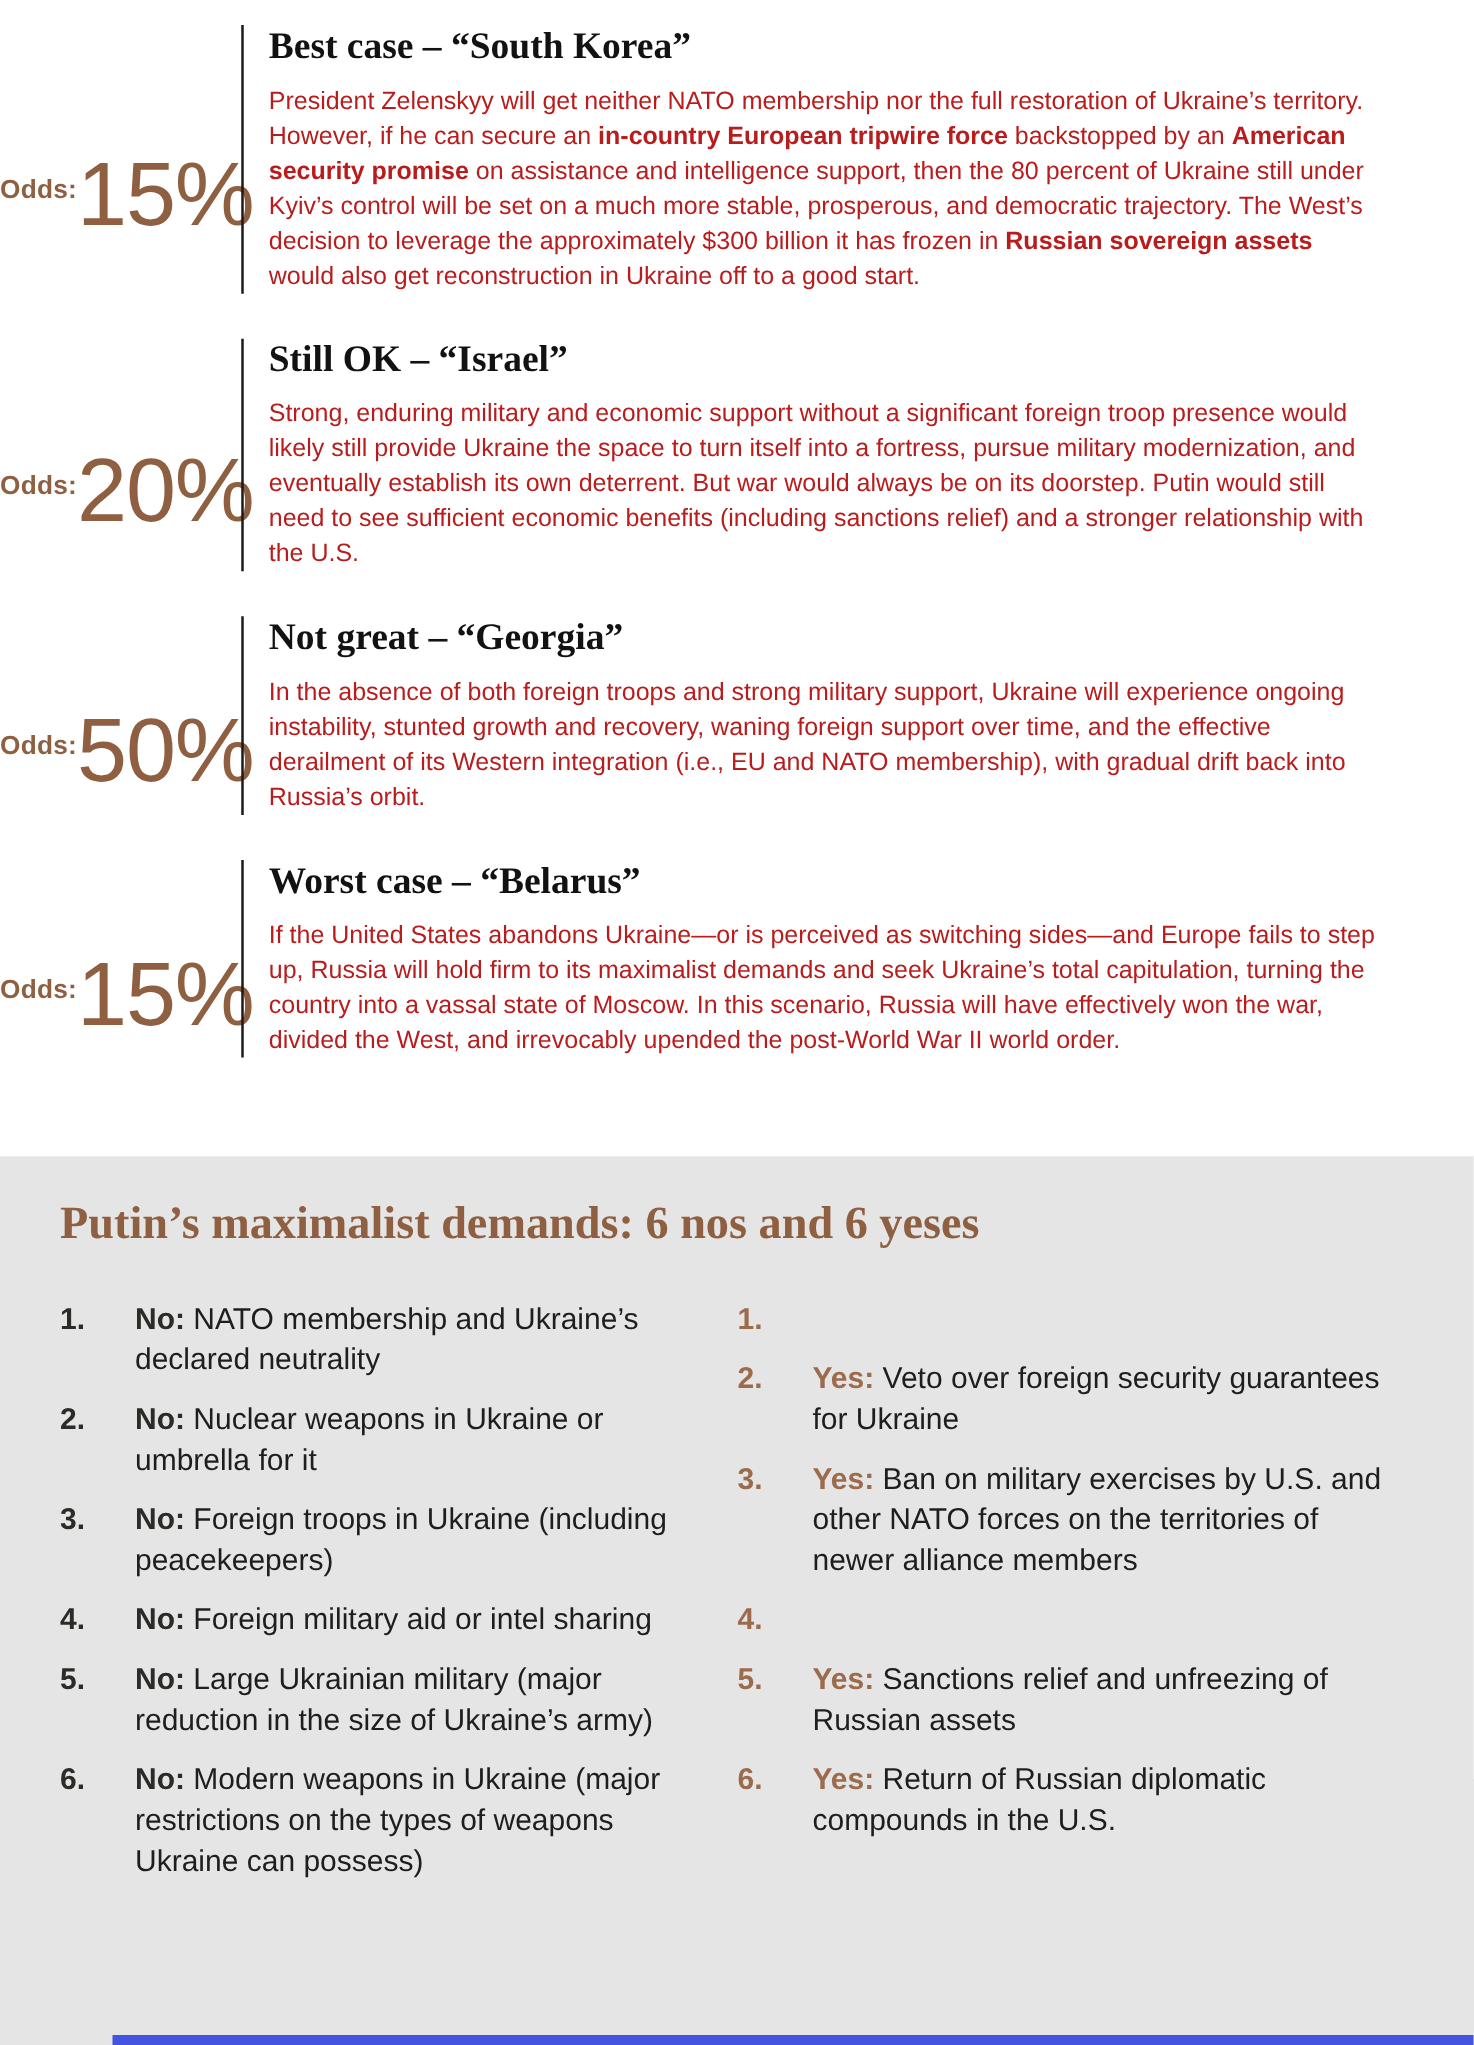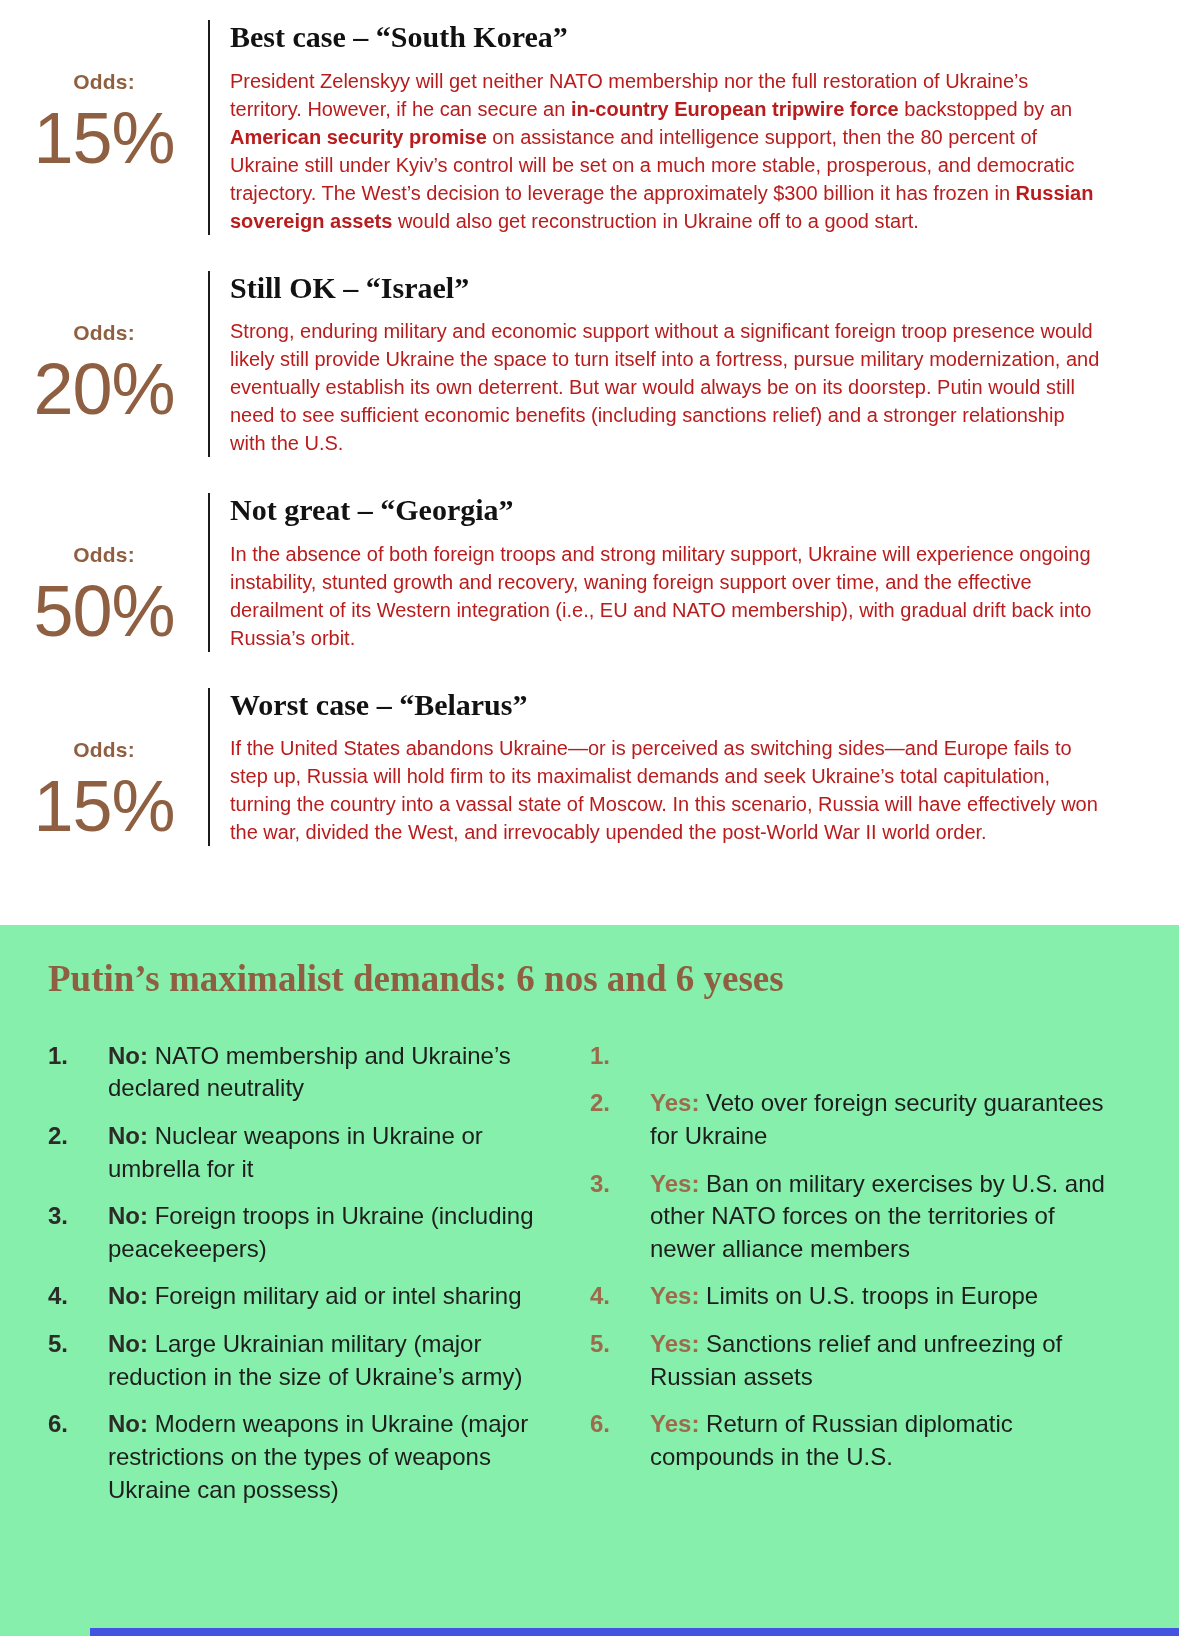--- a/index.html
+++ b/index.html
@@ -7,22 +7,22 @@
     width:1179px;height:1636px;
     background:#ffffff;
     font-family:"Liberation Sans",sans-serif;
     color:#1e1e1e;
     position:relative;
     overflow:hidden;
   }
   .scenarios{padding:20px 74px 0 0;}
   .scenario{display:flex;margin-bottom:36px;}
   .odds-col{
-    width:208px;flex-shrink:0;
-    display:flex;flex-direction:column;align-items:center;
+    width:193px;flex-shrink:0;
+    display:flex;flex-direction:row;align-items:center;
     padding-top:50px;box-sizing:border-box;
   }
   .odds-label{font-weight:bold;font-size:21px;letter-spacing:.2px;}
   .odds-value{
     font-family:Liberation Sans, sans-serif;
     font-size:72px;line-height:1;margin-top:8px;letter-spacing:-1px;
   }
   .vdivider{width:2px;background:#1b1b1b;flex-shrink:0;}
   .scenario-content{flex:1;padding-left:20px;}
   .scenario-title{
@@ -100,21 +100,21 @@
     </div>
     <div class="vdivider"></div>
     <div class="scenario-content">
       <h2 class="scenario-title">Worst case – “Belarus”</h2>
       <div class="scenario-body"><span>If the United States abandons Ukraine—or is perceived as switching sides—and Europe fails to step up, Russia will hold firm to its maximalist demands and seek Ukraine’s total capitulation, turning the country into a vassal state of Moscow. In this scenario, Russia will have effectively won the war, divided the West, and irrevocably upended the post-World War II world order.</span></div>
     </div>
   </div>
 
 </div>
 
-<div class="demands" style="background: #86efac;">
+<div class="demands" style="background: #e5e5e5;">
   <h1 class="demands-title accent" style="color: rgb(143, 95, 65);">Putin’s maximalist demands: 6 nos and 6 yeses</h1>
   <div class="demand-cols">
     <div class="demand-list col-no" id="no-list">
   <div class="demand-item">
     <span class="item-num">1.</span>
     <span class="item-body"><span class="item-label">No:</span> <span class="item-desc">NATO membership and Ukraine’s declared neutrality</span></span>
   </div>
 
   <div class="demand-item">
     <span class="item-num">2.</span>
@@ -151,21 +151,20 @@
     <span class="item-body"><span class="item-label" style="color: rgb(156, 107, 76);">Yes:</span> <span class="item-desc">Veto over foreign security guarantees for Ukraine</span></span>
   </div>
 
   <div class="demand-item">
     <span class="item-num" style="color: rgb(156, 107, 76);">3.</span>
     <span class="item-body"><span class="item-label" style="color: rgb(156, 107, 76);">Yes:</span> <span class="item-desc">Ban on military exercises by U.S. and other NATO forces on the territories of newer alliance members</span></span>
   </div>
 
   <div class="demand-item">
     <span class="item-num" style="color: rgb(156, 107, 76);">4.</span>
-    <span class="item-body"><span class="item-label" style="color: rgb(156, 107, 76);">Yes:</span> <span class="item-desc">Limits on U.S. troops in Europe</span></span>
   </div>
 
   <div class="demand-item">
     <span class="item-num" style="color: rgb(156, 107, 76);">5.</span>
     <span class="item-body"><span class="item-label" style="color: rgb(156, 107, 76);">Yes:</span> <span class="item-desc">Sanctions relief and unfreezing of Russian assets</span></span>
   </div>
 
   <div class="demand-item">
     <span class="item-num" style="color: rgb(156, 107, 76);">6.</span>
     <span class="item-body"><span class="item-label" style="color: rgb(156, 107, 76);">Yes:</span> <span class="item-desc">Return of Russian diplomatic compounds in the U.S.</span></span>

